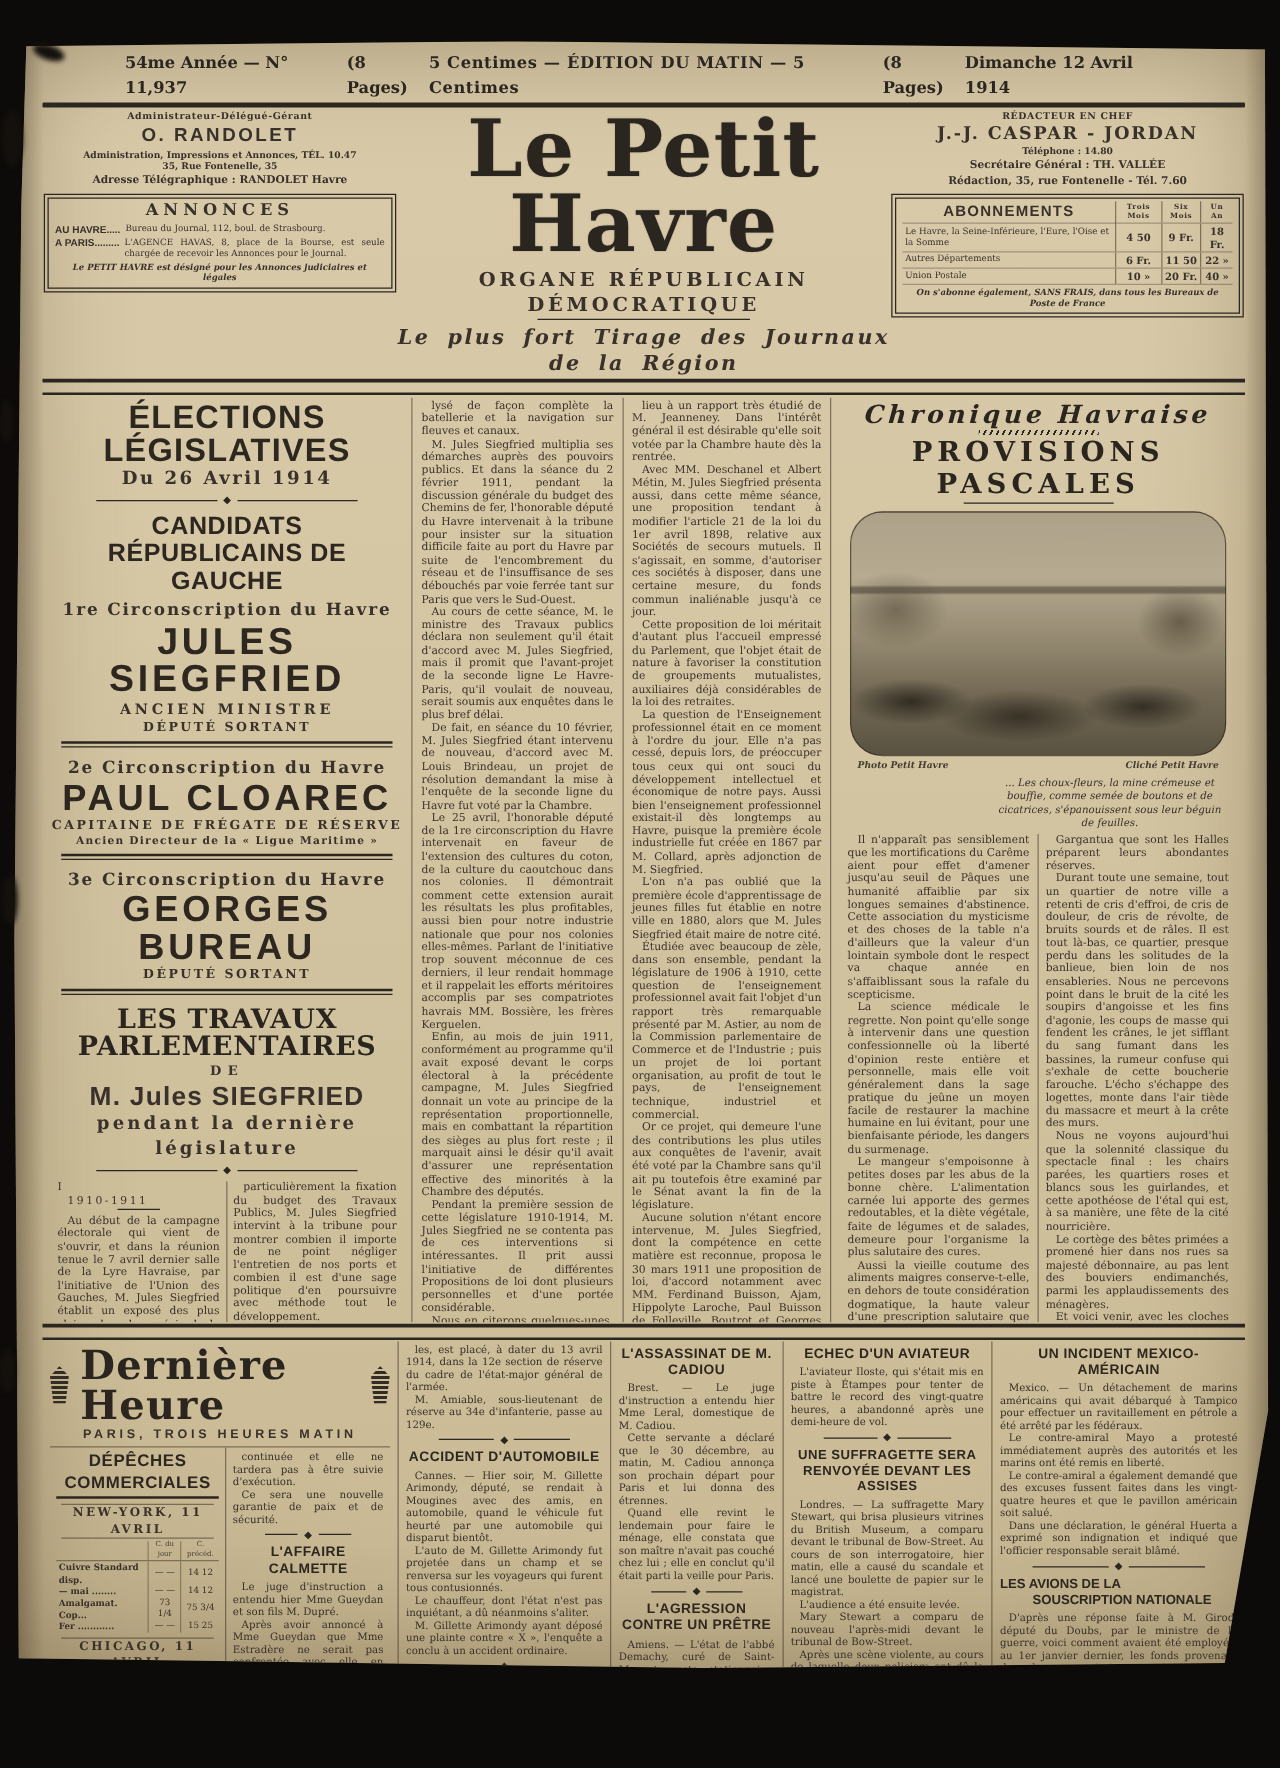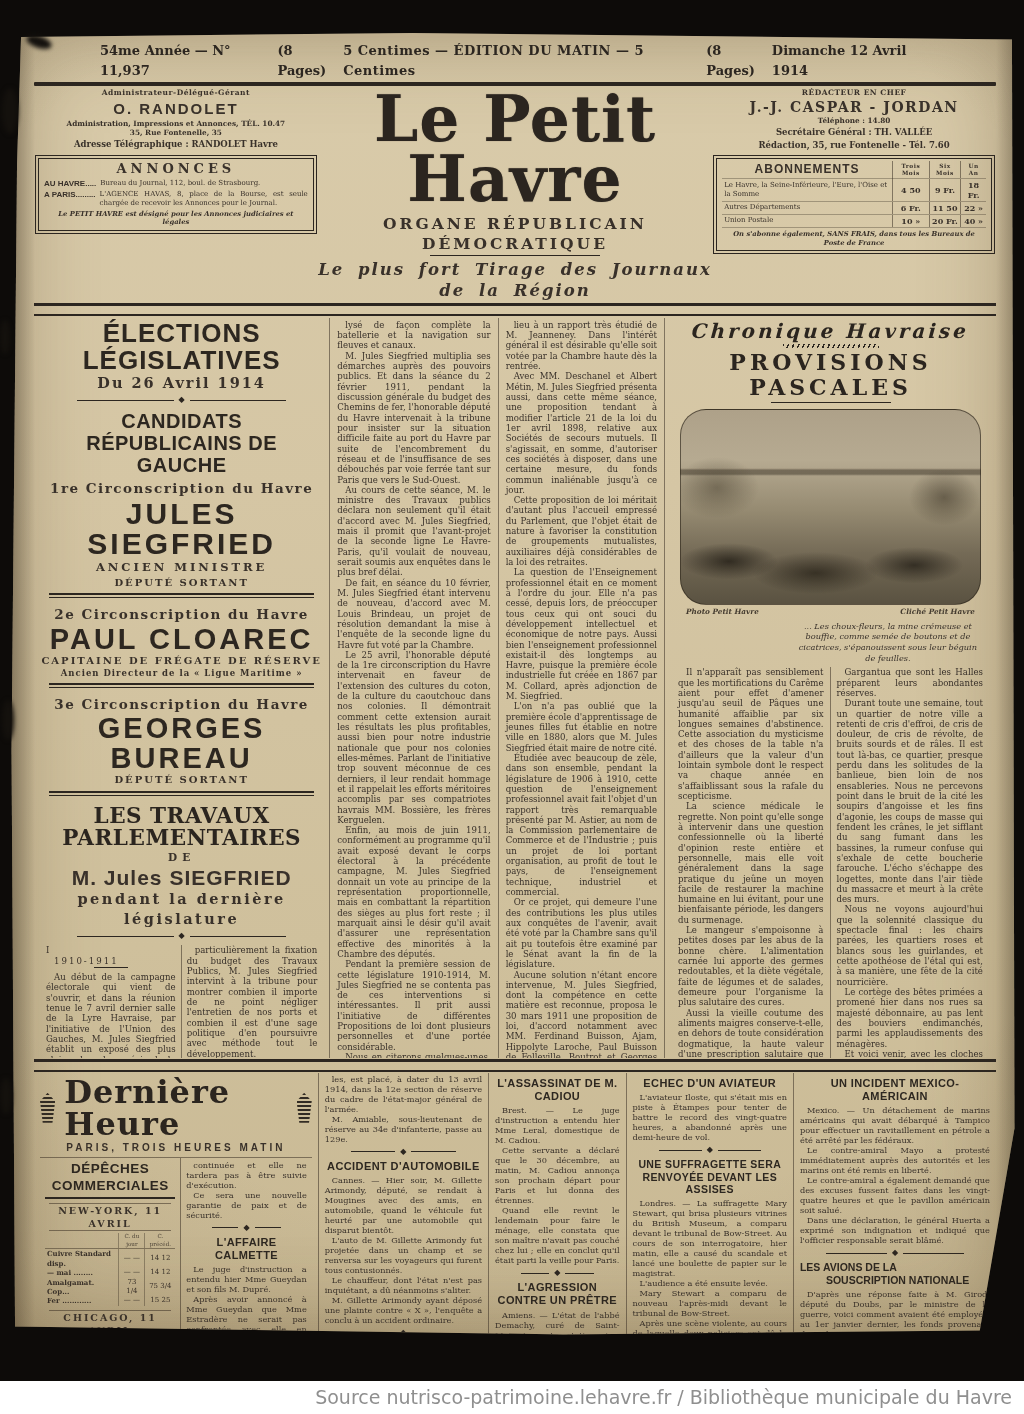--- a/index.html
+++ b/index.html
@@ -552,16 +552,13 @@
       </section>
     </div>
   </div>
 
   <div class="tear t1"></div>
   <div class="tear t2"></div>
   <div class="tear t3"></div>
   <div class="tear t4"></div>
   <div class="tear t5"></div>
 
-  <div class="source-bar">
-    <span>Source nutrisco-patrimoine.lehavre.fr / Bibliothèque municipale du Havre</span>
-  </div>
 </div>
 
 </body></html>

